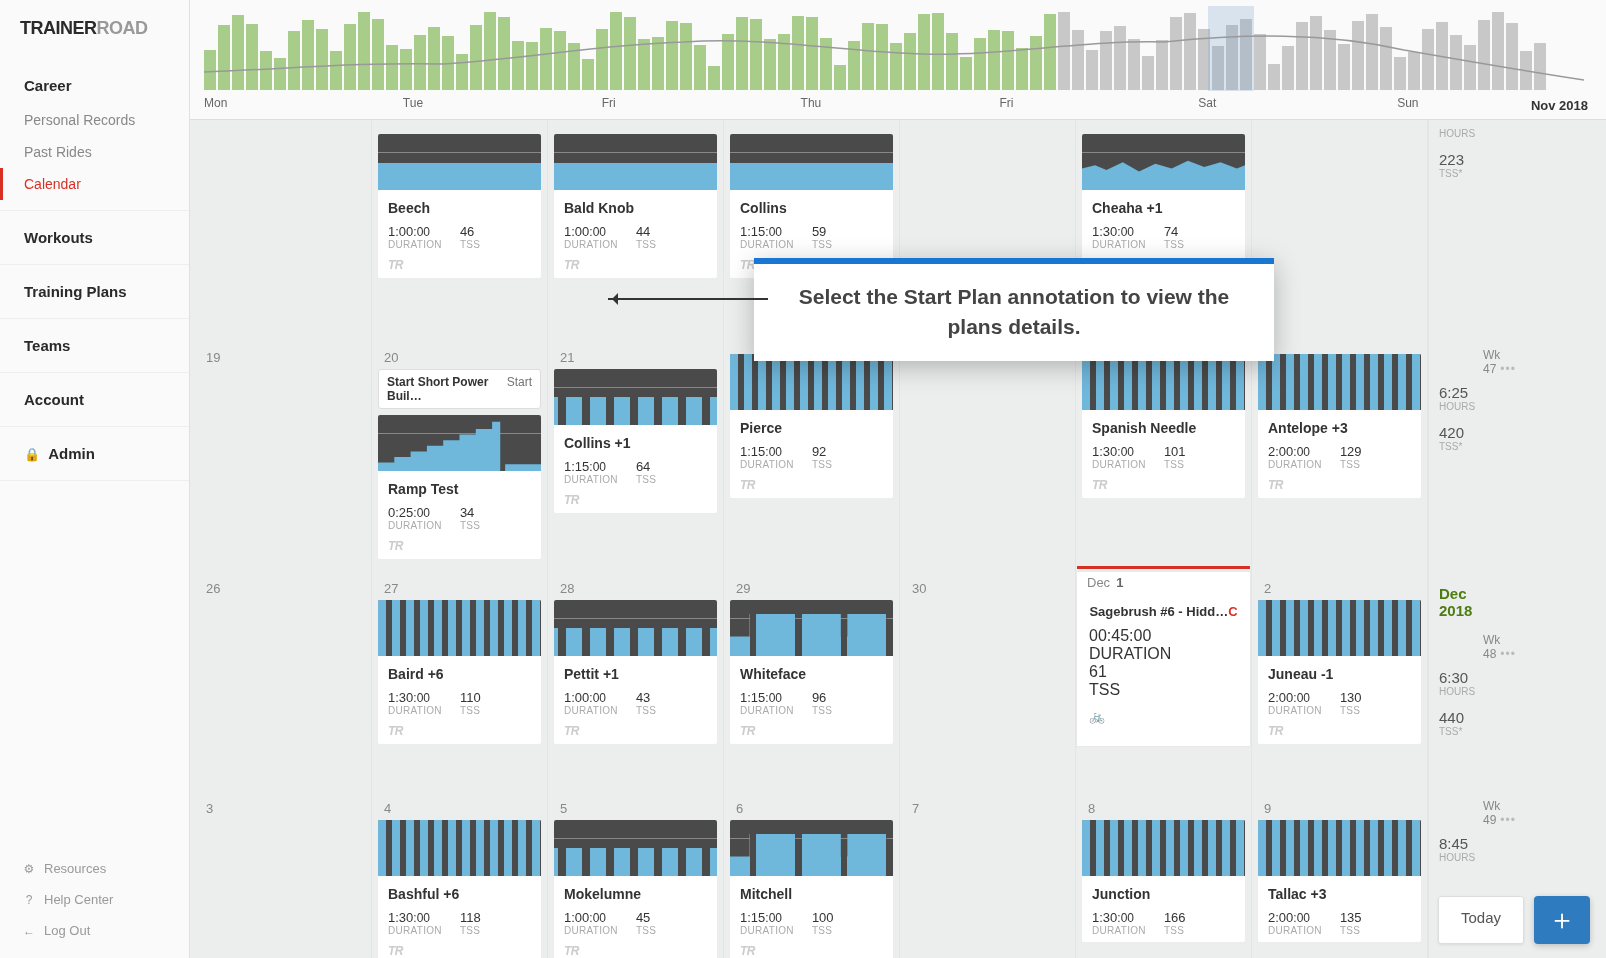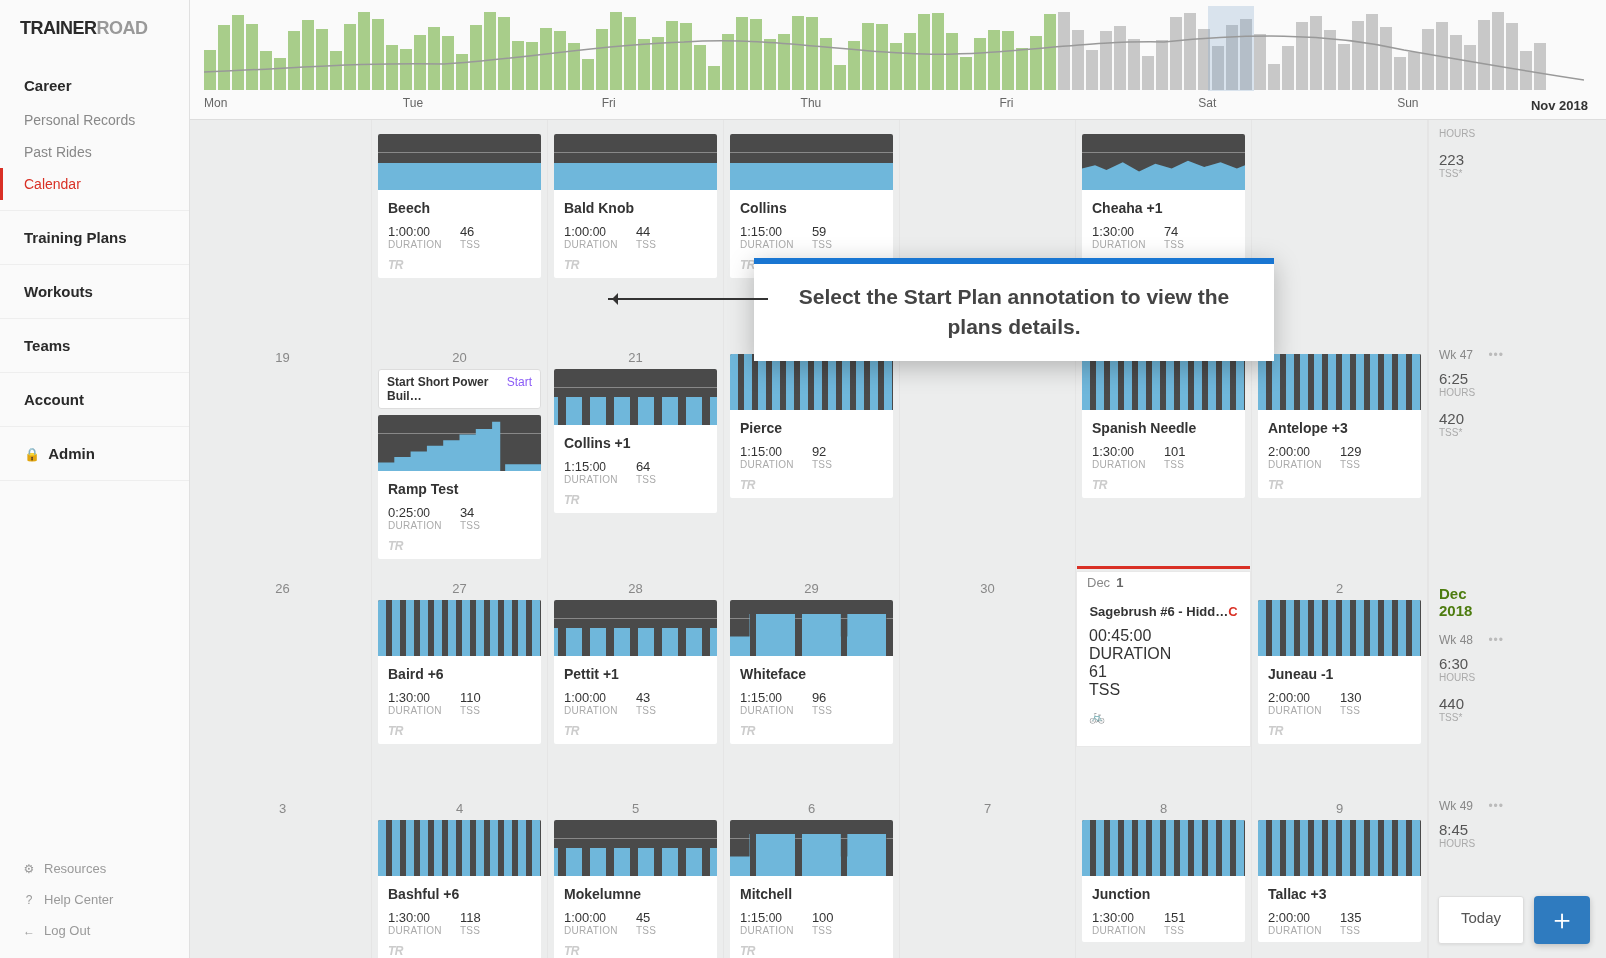--- a/index.html
+++ b/index.html
@@ -26,43 +26,43 @@
 .overview-line { position:absolute; left:14px; right:14px; top:14px; height:78px; pointer-events:none; }
 .overview-highlight { position:absolute; top:6px; bottom:28px; width:46px; background: rgba(120,160,200,0.25); }
 .day-labels { display:flex; font-size:12px; color:#666; padding-top:6px; padding-left:4px;}
 .day-labels span { flex:1; }
 .month-lbl { position:absolute; right:18px; bottom:6px; font-weight:700; font-size:13px; }
 .cal-body { flex:1; display:flex; overflow:hidden; }
 .cal-grid { flex:1; overflow:auto; padding: 0 4px; }
 .cal-row { display:flex; min-height: 220px; }
 .cal-cell { width: 176px; border-right:1px solid #e5e5e5; padding: 6px 6px 8px; position:relative; }
 .cal-cell.mon { width: 178px; background: #eceded; }
-.cal-cell .dnum { font-size:13px; color:#888; padding: 4px 6px; text-align: center; }
+.cal-cell .dnum { font-size:13px; color:#888; padding: 4px 6px; }
 .month-start { border-top: 3px solid #d93025; margin: -6px -6px 4px; padding: 6px 10px 2px; display:flex; gap:6px; font-size:13px;}
 .month-start .m { color: #888; }
 .month-start .d { color: #666; font-weight:600; }
 .workout { background:#fff; border-radius:2px; padding:0 0 6px; margin-bottom:4px; }
 .workout .chart { height: 56px; background: #4a4a4a; position:relative; overflow:hidden; border-top-left-radius:2px; border-top-right-radius:2px;}
 .workout .chart .fill { position:absolute; left:0; right:0; bottom:0; height:60%; background:#6fb7db; }
 .workout .chart .line { position:absolute; left:0; right:0; top:32%; height:1px; background:#888; }
 .workout .name { font-weight:700; font-size:14px; padding: 10px 10px 2px; }
 .workout .stats { display:flex; gap:18px; padding: 6px 10px 0; }
 .workout .stat .val { font-size:13px; font-weight:500; color:#333; }
 .workout .stat .val .sub { font-size:12px; }
 .workout .stat .lbl { font-size:10px; color:#aaa; letter-spacing:0.3px; }
 .workout .tr { padding: 8px 10px 0; font-weight:800; color:#ccc; font-size:12px; font-style:italic; letter-spacing:-0.5px; }
 .annotation { background:#fff; border:1px solid #ddd; border-radius:3px; padding:5px 8px; font-size:12px; font-weight:600; display:flex; justify-content:space-between; margin-bottom:6px; cursor:pointer;}
-.annotation .tag { color:#8b5cf6; font-weight:400;}
+.annotation .tag { color:#737373; font-weight:400;}
 .race { background:#fff; border-top: 4px solid transparent; padding: 8px 10px 10px; margin: -4px -4px 6px; }
 .race .rname { font-weight:700; font-size:13px; display:flex; justify-content:center;}
 .race .rname .c { color:#d93025; }
 .race-cell { background:#fff; margin: -6px -6px 8px; border:1px solid #e8e8e8; padding: 0 6px 6px;}
 .summary-col { width: 86px; padding: 8px 10px; font-size:12px; color:#888; border-left:1px solid #e5e5e5;}
 .summary-col .mhead { font-weight:700; font-size:15px; color:#4d7c0f; padding: 6px 0 14px;}
-.summary-col .whead { display:flex; justify-content:space-between; align-items:flex-start; font-size:12px; padding-bottom:8px;}
+.summary-col .whead { display:flex; justify-content:space-between; align-items:flex-end; font-size:12px; padding-bottom:8px;margin-left:44px;}
 .summary-col .dots { color:#bbb; letter-spacing:1px;}
 .summary-col .big { font-size:15px; color:#555; font-weight:500;}
 .summary-col .slbl { font-size:10px; color:#aaa; padding-bottom:12px;}
 .callout { position:absolute; left:564px; top:258px; z-index:50; }
 .callout-box { background:#fff; border-top:6px solid #1976d2; box-shadow:0 6px 24px rgba(0,0,0,0.25); padding: 18px 26px; width: 520px; text-align:center; font-size:21px; font-weight:600; color:#444; line-height:1.45;}
 .callout-arrow { position:absolute; left:-146px; top:40px; width:160px; height:2px; background:#333;}
 .callout-arrow::before { content:""; position:absolute; left:-2px; top:-5px; border:6px solid transparent; border-right-color:#333;}
 .fab-row { position:absolute; right:16px; bottom:14px; display:flex; gap:10px; z-index:30;}
 .today-btn { background:#fff; border:1px solid #ddd; border-radius:3px; padding:12px 22px; font-size:15px; color:#555; cursor:pointer; box-shadow:0 1px 3px rgba(0,0,0,0.08);}
 .plus-btn { background:#2f7bbf; color:#fff; width:56px; height:48px; border-radius:4px; display:flex; align-items:center; justify-content:center; font-size:28px; font-weight:300; cursor:pointer; box-shadow:0 2px 6px rgba(0,0,0,0.2);}
@@ -79,22 +79,22 @@
 
 <div class="app">
   <aside class="sidebar">
     <div class="logo"><span>TRAINER</span><span class="road">ROAD</span></div>
     <div class="nav-group">
       <div class="nav-head">Career</div>
       <div class="nav-item">Personal Records</div>
       <div class="nav-item">Past Rides</div>
       <div class="nav-item active">Calendar</div>
     </div>
+    <div class="nav-single">Workouts</div>
     <div class="nav-single">Training Plans</div>
-    <div class="nav-single">Workouts</div>
     <div class="nav-single">Teams</div>
     <div class="nav-single">Account</div>
     <div class="nav-single"><span style="color:#bbb;font-size:13px;margin-right:8px;">🔒</span><span>Admin</span></div>
     <div class="sidebar-spacer"></div>
     <div class="bottom-links">
       <div class="bottom-link">
           <span class="ico">⚙</span>
           <span>Resources</span>
         </div>
       <div class="bottom-link">
@@ -658,21 +658,21 @@
                   <div class="line"></div>
                   <div class="fill"></div>
                 </div>
                 <div class="name">Junction</div>
                 <div class="stats">
                   <div class="stat">
                     <div class="val">1:30<span class="sub">:00</span></div>
                     <div class="lbl">DURATION</div>
                   </div>
                   <div class="stat">
-                    <div class="val">151</div>
+                    <div class="val">166</div>
                     <div class="lbl">TSS</div>
                   </div>
                 </div>
               </div>
             </div>
             <div class="cal-cell">
               <div class="dnum">9</div>
               <div class="workout">
                 <div class="chart intervals">
                   <div class="line"></div>

